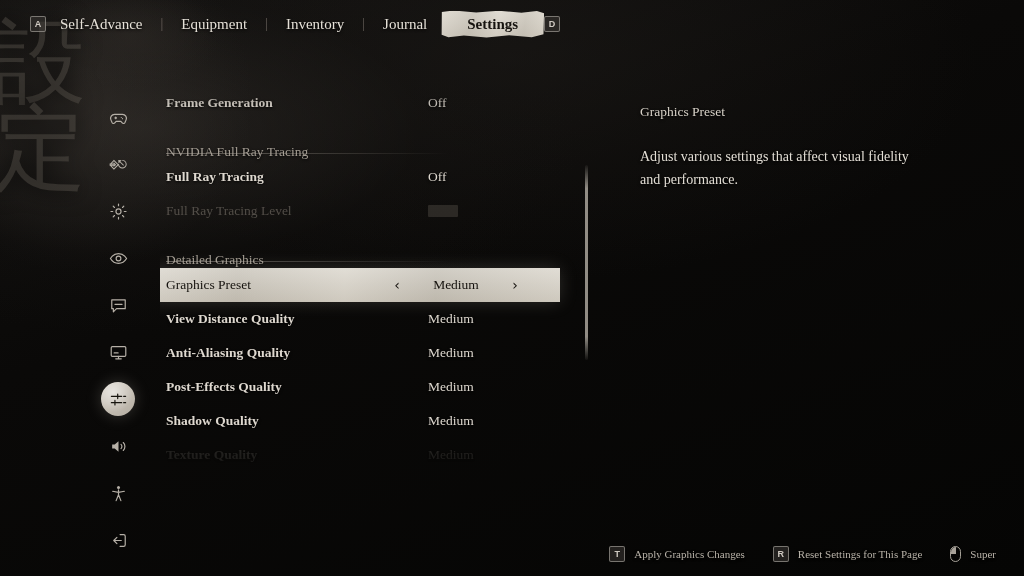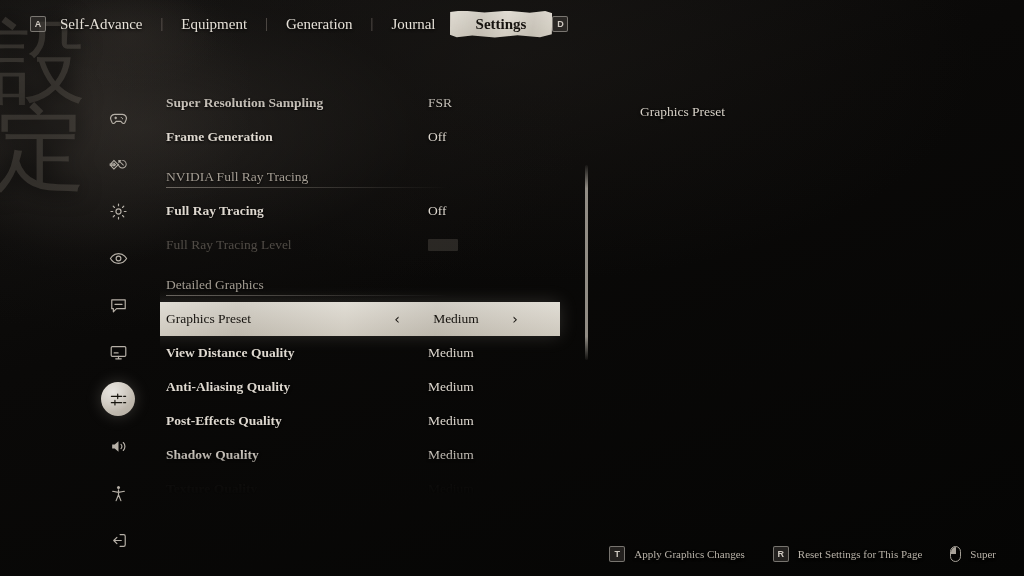--- a/index.html
+++ b/index.html
@@ -126,21 +126,21 @@
   #list {
     position:absolute; left:160px; top:86px;
     width:420px; height:410px;
     z-index:4;
     -webkit-mask-image:linear-gradient(to bottom, rgba(0,0,0,0.55) 0px, #000 26px, #000 362px, rgba(0,0,0,0) 410px);
             mask-image:linear-gradient(to bottom, rgba(0,0,0,0.55) 0px, #000 26px, #000 362px, rgba(0,0,0,0) 410px);
   }
   .section {
     position:relative;
     height:34px;
-    display:flex; align-items:center;
+    display:flex; align-items:flex-end;
     padding-left:6px;
     margin-top:6px;
   }
   .section-label {
     color:#a49d93;
     font-size:13.5px;
     text-shadow:0 1px 3px #000;
   }
   .section-rule {
     position:absolute; left:6px; bottom:6px;
@@ -279,21 +279,21 @@
     <span>定</span>
   </div>
 
   <div id="topbar">
     <span class="keycap">A</span>
 
     <span class="tab">Self-Advance</span>
     <span class="tab-sep">|</span>
     <span class="tab">Equipment</span>
     <span class="tab-sep">|</span>
-    <span class="tab">Generation</span>
+    <span class="tab">Inventory</span>
     <span class="tab-sep">|</span>
     <span class="tab">Journal</span>
     <span class="tab active">Settings</span>
 
     <span class="keycap">D</span>
   </div>
 
   <div id="rail">
 
     <div class="rail-item">
@@ -380,24 +380,20 @@
             <path d="M14 4.5h4.5a2 2 0 0 1 2 2v11a2 2 0 0 1-2 2H14"></path>
             <path d="M10 8l-4 4 4 4M6.2 12h9.3"></path>
           </svg>
       </span>
     </div>
 
   </div>
 
   <div id="list">
 
-    <div class="row">
-      <span class="row-label">Super Resolution Sampling</span>
-      <span class="row-value">FSR</span>
-    </div>
 
     <div class="row">
       <span class="row-label">Frame Generation</span>
       <span class="row-value">Off</span>
     </div>
 
     <div class="section">
       <span class="section-label">NVIDIA Full Ray Tracing</span>
       <span class="section-rule"></span>
     </div>
@@ -448,20 +444,21 @@
       <span class="row-label">Texture Quality</span>
       <span class="row-value">Medium</span>
     </div>
 
   </div>
 
   <div id="scrollbar"></div>
 
   <div id="desc">
     <div id="desc-title">Graphics Preset</div>
+    <p class="desc-para">Adjust various settings that affect visual fidelity and performance.</p>
   </div>
 
   <div id="hints">
 
     <div class="hint">
       <span class="keycap">T</span>
       <span class="hint-label">Apply Graphics Changes</span>
     </div>
 
     <div class="hint">

